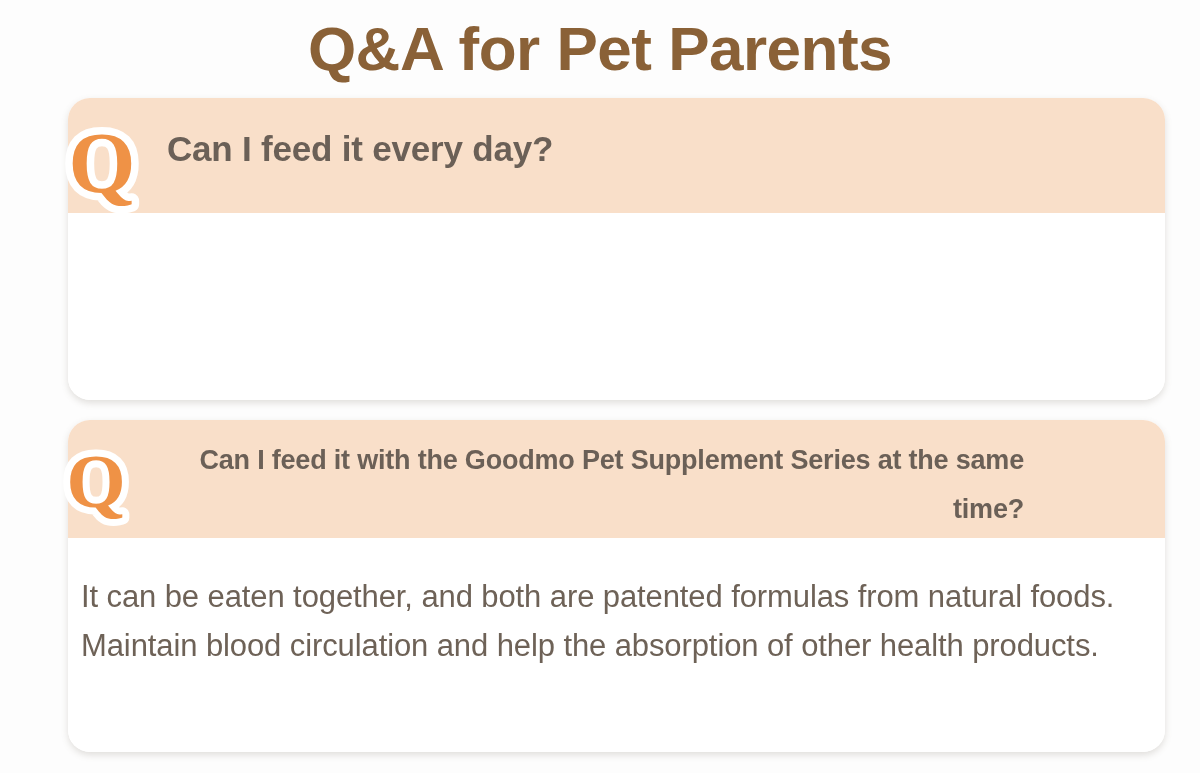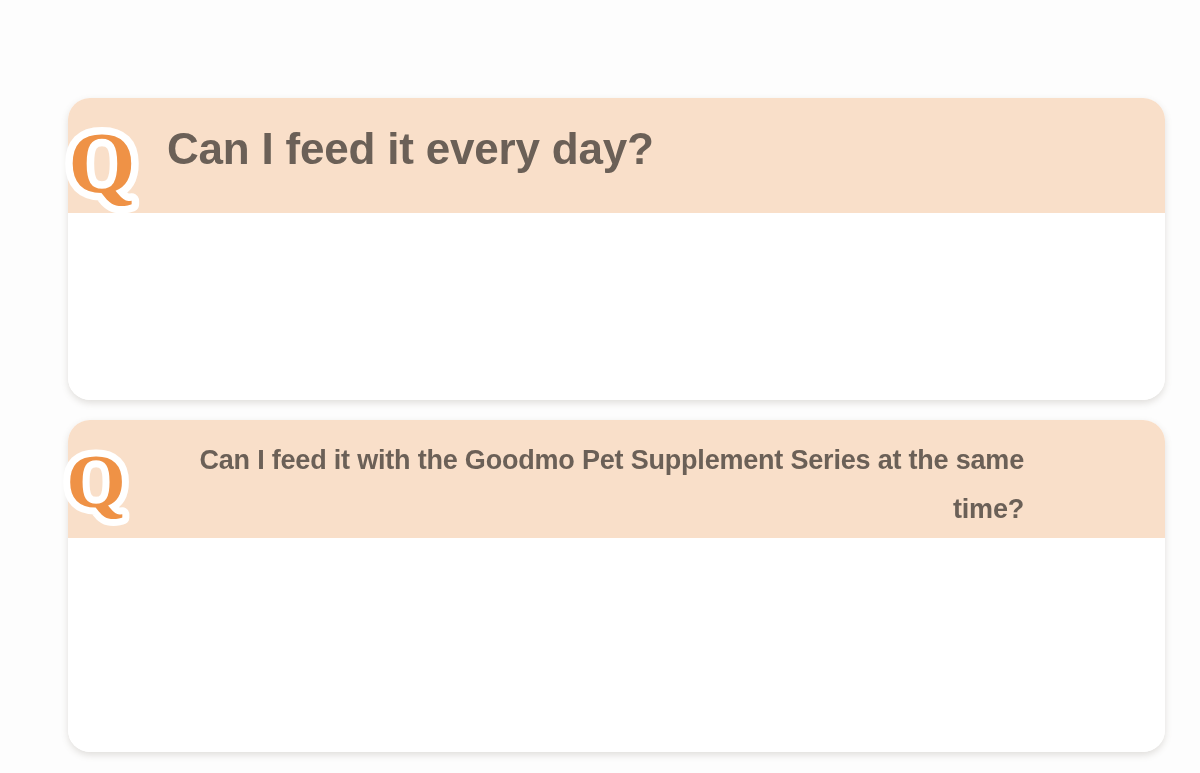--- a/index.html
+++ b/index.html
@@ -72,21 +72,21 @@
 
   .question-text {
     position: absolute;
     color: #6b6057;
     font-weight: bold;
     letter-spacing: -0.2px;
   }
   .card-1 .question-text {
     left: 99px;
     top: 28px;
-    font-size: 44px;
+    font-size: 35px;
     line-height: 46px;
     width: 940px;
   }
   .card-2 .question-text {
     left: 86px;
     top: 16px;
     font-size: 27px;
     line-height: 49px;
     width: 870px;
     text-align: right;
@@ -124,20 +124,21 @@
     width: 1065px;
     font-size: 31px;
     line-height: 49px;
   }
 </style>
 </head>
 <body>
 
 <div class="page">
 
+  <div class="page-title">Q&amp;A for Pet Parents</div>
 
   <div class="qa-card card-1">
     <div class="card-inner">
       <div class="question-band">
         <div class="question-text">Can I feed it every day?</div>
       </div>
     </div>
 
     <span class="q-badge">
       <svg width="104" height="104" viewBox="0 0 104 104" aria-hidden="true">
@@ -145,20 +146,21 @@
         <text x="52" y="80" text-anchor="middle" font-family="'Liberation Serif','DejaVu Serif',serif" font-size="86" font-weight="bold" fill="#ef9246">Q</text>
       </svg>
     </span>
   </div>
 
   <div class="qa-card card-2">
     <div class="card-inner">
       <div class="question-band">
         <div class="question-text">Can I feed it with the Goodmo Pet Supplement Series at the same time?</div>
       </div>
+      <div class="answer-text">It can be eaten together, and both are patented formulas from natural foods. Maintain blood circulation and help the absorption of other health products.</div>
     </div>
 
     <span class="q-badge">
       <svg width="92" height="92" viewBox="0 0 92 92" aria-hidden="true">
         <text x="46" y="71" text-anchor="middle" font-family="'Liberation Serif','DejaVu Serif',serif" font-size="76" font-weight="bold" stroke="#ffffff" stroke-width="14" stroke-linejoin="round" fill="#ffffff">Q</text>
         <text x="46" y="71" text-anchor="middle" font-family="'Liberation Serif','DejaVu Serif',serif" font-size="76" font-weight="bold" fill="#ef9246">Q</text>
       </svg>
     </span>
   </div>
 

